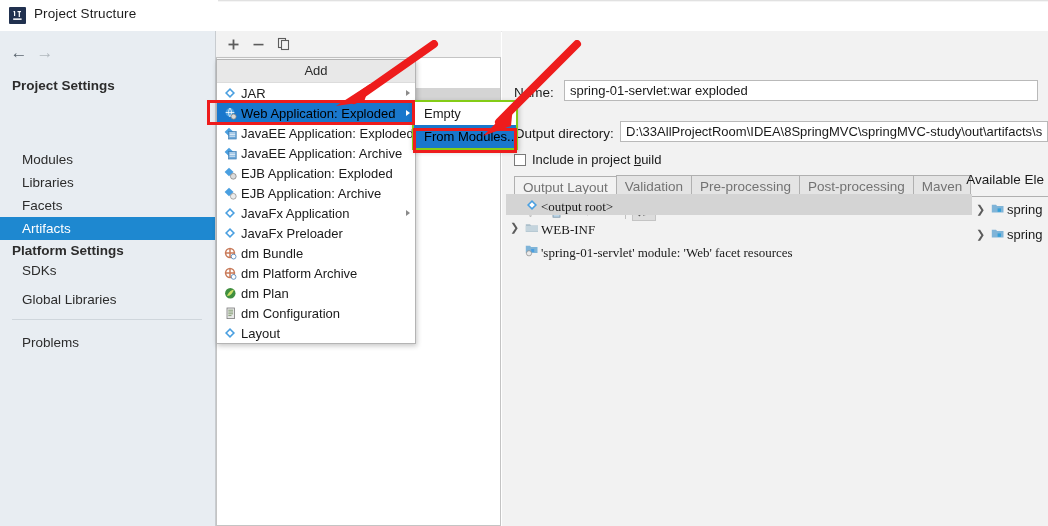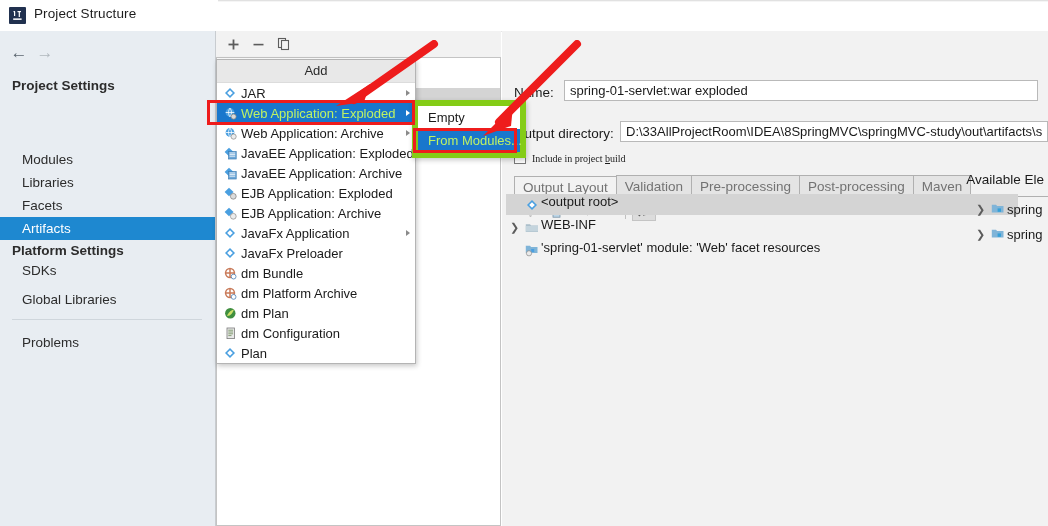--- a/index.html
+++ b/index.html
@@ -91,37 +91,37 @@
   }
   .menu-header{
     height:22px;line-height:22px;text-align:center;
     background:#e8e8e8;font-size:13px;color:#2b2b2b;
     border-bottom:1px solid #dcdcdc;
   }
   .menu-item{
     position:relative;height:20px;display:flex;align-items:center;
     padding-left:4px;font-size:13px;color:#1a1a1a;white-space:nowrap;
   }
-  .menu-item.selected{background:#1977cc;color:#bef264;}
+  .menu-item.selected{background:#1977cc;color:#000000;}
   .menu-item .mi-icon{
     width:18px;height:16px;display:flex;align-items:center;justify-content:center;
     flex:0 0 18px;
   }
   .menu-item .mi-label{margin-left:2px;}
   .menu-item .mi-arrow{
     position:absolute;right:5px;top:50%;transform:translateY(-50%);
     width:0;height:0;border-left:4px solid #8a8a8a;
     border-top:3.5px solid transparent;border-bottom:3.5px solid transparent;
   }
   .menu-item.selected .mi-arrow{border-left-color:#ffffff;}
 
   
   .submenu{
     position:absolute;left:412px;top:100px;width:102px;
-    background:#ffffff;border:6px solid #84cc16;
+    background:#ffffff;border:2px solid #84cc16;
     box-shadow:1px 2px 5px rgba(0,0,0,.22);
     z-index:31;
   }
   .submenu .menu-item{height:23px;padding-left:10px;}
 
   
   .right{
     position:absolute;left:502px;top:31px;width:546px;height:495px;
     background:#f2f2f2;
   }
@@ -132,21 +132,21 @@
     position:absolute;height:21px;background:#ffffff;
     border:1px solid #b9b9b9;box-sizing:border-box;
     display:flex;align-items:center;padding-left:5px;
     font-size:13px;color:#1a1a1a;white-space:nowrap;overflow:hidden;
   }
   .chk-row{position:absolute;left:12px;top:121px;display:flex;align-items:center;}
   .chk-box{
     width:12px;height:12px;border:1px solid #7a7a7a;background:#fff;
     box-sizing:border-box;
   }
-  .chk-label{margin-left:6px;font-size:10px;color:#1a1a1a;font-family:Liberation Serif, serif;}
+  .chk-label{margin-left:6px;font-size:13px;color:#1a1a1a;}
   .chk-label u{text-decoration:underline;}
 
   
   .tabs{
     position:absolute;left:12px;top:143px;width:534px;height:22px;
     border-bottom:1px solid #b0b0b0;display:flex;align-items:flex-end;
   }
   .tab{
     height:21px;line-height:21px;padding:0 8px;font-size:13.5px;color:#737373;
     border:1px solid #b0b0b0;border-bottom:none;background:#e4e4e4;
@@ -166,22 +166,22 @@
   .avail-label{
     position:absolute;right:4px;top:172px;font-size:13.5px;color:#1a1a1a;
     white-space:nowrap;
   }
 
   
   .tree{
     position:absolute;left:4px;top:194px;width:466px;height:332px;
   }
   .tree-row{
-    position:absolute;left:0;width:512px;height:21px;display:flex;align-items:flex-start;
-    font-size:13px;color:#1a1a1a;
+    position:absolute;left:0;width:466px;height:21px;display:flex;align-items:flex-end;
+    font-size:13px;color:#1a1a1a;font-family:Liberation Serif, serif;
   }
   .tree-row.sel{background:#d4d4d4;}
   .tw{
     width:17px;height:21px;display:flex;align-items:center;justify-content:center;
     color:#5c5c5c;font-size:11px;
   }
   .ticon{width:18px;height:21px;display:flex;align-items:center;justify-content:center;}
   .avail-tree{position:absolute;left:972px;top:194px;width:76px;}
   .avail-row{
     position:absolute;left:0;width:76px;height:23px;display:flex;align-items:center;
@@ -275,31 +275,20 @@
         <svg width="13" height="13" viewBox="0 0 13 13">
             <circle cx="6" cy="5.5" r="4.4" fill="#4a9fe0"></circle>
             <path d="M1.7 5.5 h8.6 M6 1.1 c2 2.6 2 6.2 0 8.8 M6 1.1 c-2 2.6 -2 6.2 0 8.8" stroke="#ffffff" stroke-width=".8" fill="none"></path>
             <circle cx="9.6" cy="9.6" r="2.6" fill="#d9d9d9" stroke="#777" stroke-width=".7"></circle>
           </svg>
       </span>
       <span class="mi-label">Web Application: Exploded</span>
       <span class="mi-arrow"></span>
     </div>
 
-    <div class="menu-item">
-      <span class="mi-icon">
-        <svg width="13" height="13" viewBox="0 0 13 13">
-            <circle cx="6" cy="5.5" r="4.4" fill="#4a9fe0"></circle>
-            <path d="M1.7 5.5 h8.6 M6 1.1 c2 2.6 2 6.2 0 8.8 M6 1.1 c-2 2.6 -2 6.2 0 8.8" stroke="#ffffff" stroke-width=".8" fill="none"></path>
-            <circle cx="9.6" cy="9.6" r="2.6" fill="#ececec" stroke="#888" stroke-width=".7"></circle>
-          </svg>
-      </span>
-      <span class="mi-label">Web Application: Archive</span>
-      <span class="mi-arrow"></span>
-    </div>
 
     <div class="menu-item">
       <span class="mi-icon">
         <svg width="13" height="13" viewBox="0 0 13 13">
             <path d="M5 .8 L9.6 5 L5 9.2 L.6 5 Z" fill="#4a9fe0"></path>
             <rect x="4.6" y="4.6" width="7.6" height="7.4" fill="#6fa8d8" stroke="#3d7fb5" stroke-width=".7"></rect>
             <path d="M5.6 6 h5.6 M5.6 7.6 h5.6 M5.6 9.2 h5.6" stroke="#ffffff" stroke-width=".8"></path>
           </svg>
       </span>
       <span class="mi-label">JavaEE Application: Exploded</span>
@@ -399,21 +388,21 @@
       <span class="mi-label">dm Configuration</span>
     </div>
 
     <div class="menu-item">
       <span class="mi-icon">
         <svg width="12" height="12" viewBox="0 0 12 12">
             <path d="M6 1 L11 6 L6 11 L1 6 Z" fill="#4a9fe0"></path>
             <path d="M6 3.2 L8.8 6 L6 8.8 L3.2 6 Z" fill="#ffffff"></path>
           </svg>
       </span>
-      <span class="mi-label">Plan</span>
+      <span class="mi-label">Layout</span>
     </div>
   </div>
 
   <div class="submenu">
     <div class="menu-item">Empty</div>
     <div class="menu-item selected">From Modules...</div>
   </div>
 
   <div class="right">
 

